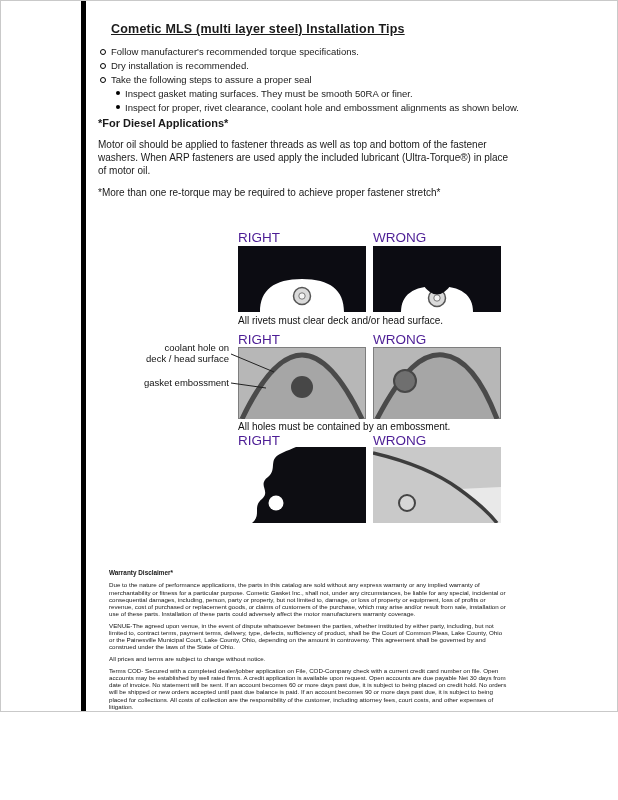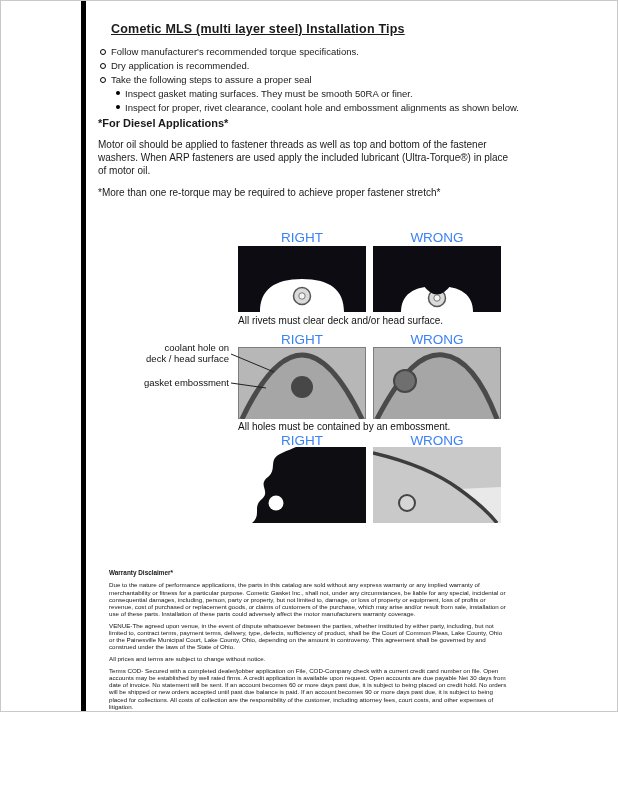--- a/index.html
+++ b/index.html
@@ -26,21 +26,21 @@
   .bullet-row.indent { margin-left: 16px; }
   .marker { flex: none; width: 4px; height: 4px; border-radius: 50%; margin: 3px 5px 0 0; }
   .marker.open { border: 1px solid #000; }
   .marker.solid { background: #000; }
 
   .diesel { position: absolute; left: 97px; top: 115px; width: 412px; font-size: 10px; line-height: 1.28; }
   .diesel-heading { font-weight: bold; font-size: 11px; margin: 0 0 9px 0; }
   .diesel p { margin: 0 0 10px 0; }
 
   .diagrams { position: absolute; left: 95px; top: 226px; width: 412px; height: 334px; }
-  .dlabel { position: absolute; width: 128px; text-align: center; font-size: 13.5px; color: #3b82f6; }
+  .dlabel { position: absolute; width: 128px; font-size: 13.5px; color: #4c1d95; }
   .dimg { position: absolute; width: 128px; }
   .dimg svg { display: block; width: 128px; }
   .dcaption { position: absolute; font-size: 10px; color: #111; line-height: 1.2; }
   .ann { position: absolute; left: 0; width: 133px; text-align: right; font-size: 9.5px; line-height: 1.15; color: #111; }
   .ann-lines { position: absolute; left: 0; top: 0; pointer-events: none; }
 
   .disclaimer { position: absolute; left: 108px; top: 568px; width: 400px; font-size: 6.2px; line-height: 1.16; color: #151515; }
   .disc-heading { font-weight: bold; margin: 0 0 5px 0; font-size: 6.4px; }
   .disclaimer p { margin: 0 0 4.5px 0; }
 
@@ -54,21 +54,21 @@
 
   <h1 class="title">Cometic MLS (multi layer steel) Installation Tips</h1>
 
   <div class="bullets">
     <div class="bullet-row">
       <span class="marker open"></span>
       <span>Follow manufacturer's recommended torque specifications.</span>
     </div>
     <div class="bullet-row">
       <span class="marker open"></span>
-      <span>Dry application is recommended.</span>
+      <span>Dry installation is recommended.</span>
     </div>
     <div class="bullet-row">
       <span class="marker open"></span>
       <span>Take the following steps to assure a proper seal</span>
     </div>
     <div class="bullet-row indent">
       <span class="marker solid"></span>
       <span>Inspect gasket mating surfaces.  They must be smooth 50RA or finer.</span>
     </div>
     <div class="bullet-row indent">

